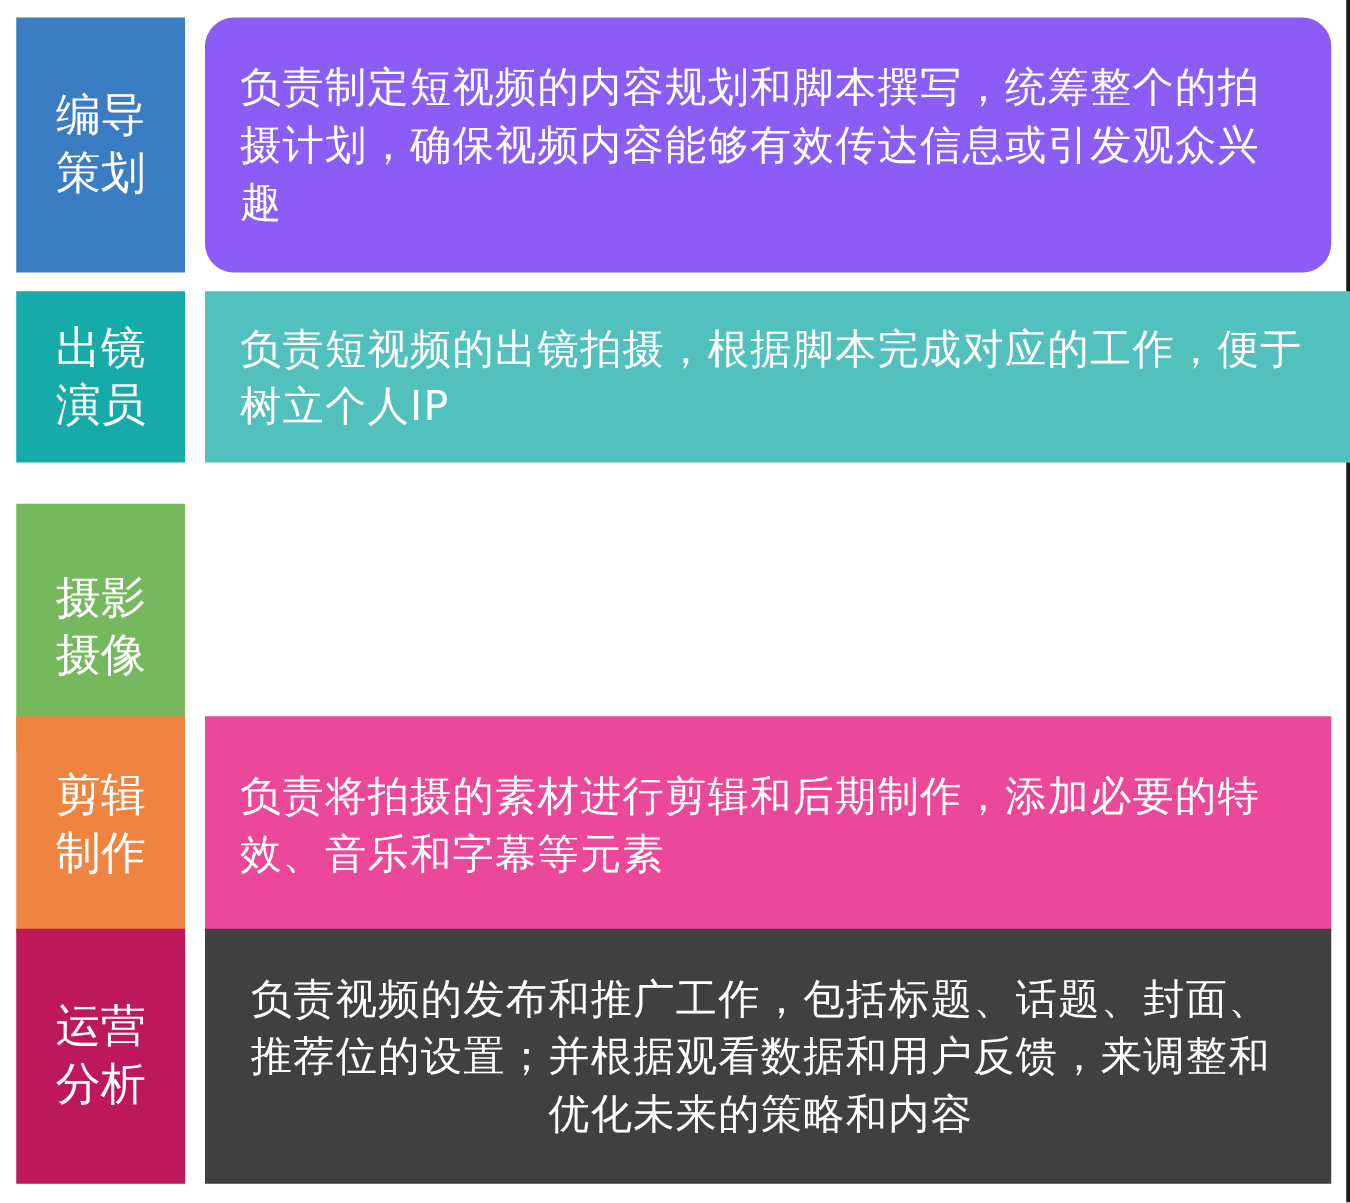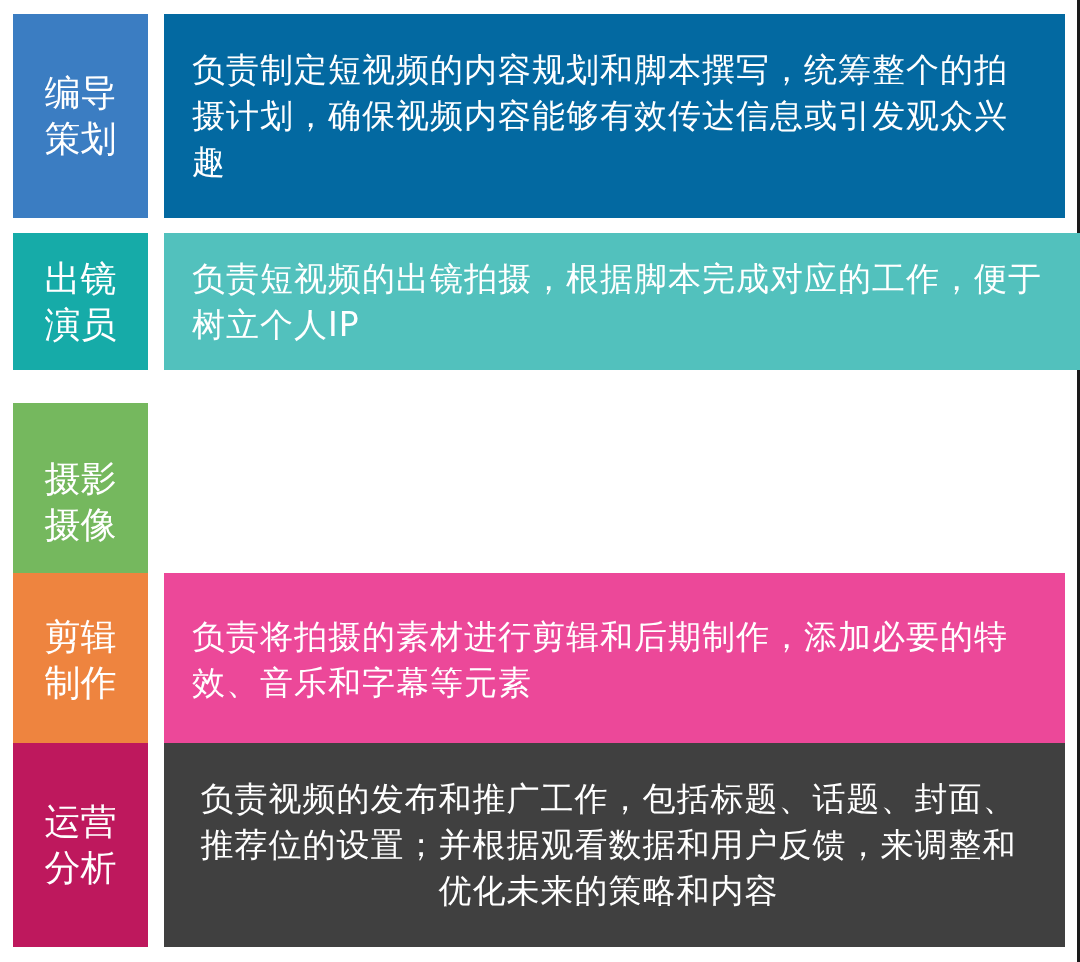--- a/index.html
+++ b/index.html
@@ -29,21 +29,21 @@
 
 <div class="edge"></div>
 
 <div class="row" style="top:14px;height:204px;">
   <div class="label" style="background: rgb(59, 125, 194); text-align: right;">
     <div>
         <span>编导</span>
         <span>策划</span>
       </div>
   </div>
-  <div class="desc" style="background: #0369a1;">
+  <div class="desc" style="background: #8b5cf6; border-radius: 23px;">
     <div>负责制定短视频的内容规划和脚本撰写，统筹整个的拍摄计划，确保视频内容能够有效传达信息或引发观众兴趣</div>
   </div>
 </div>
 
 <div class="row" style="top:233px;height:137px;padding-left:36px;">
   <div class="label" style="background: rgb(22, 171, 168);">
     <div>
         <span>出镜</span>
         <span>演员</span>
       </div>

